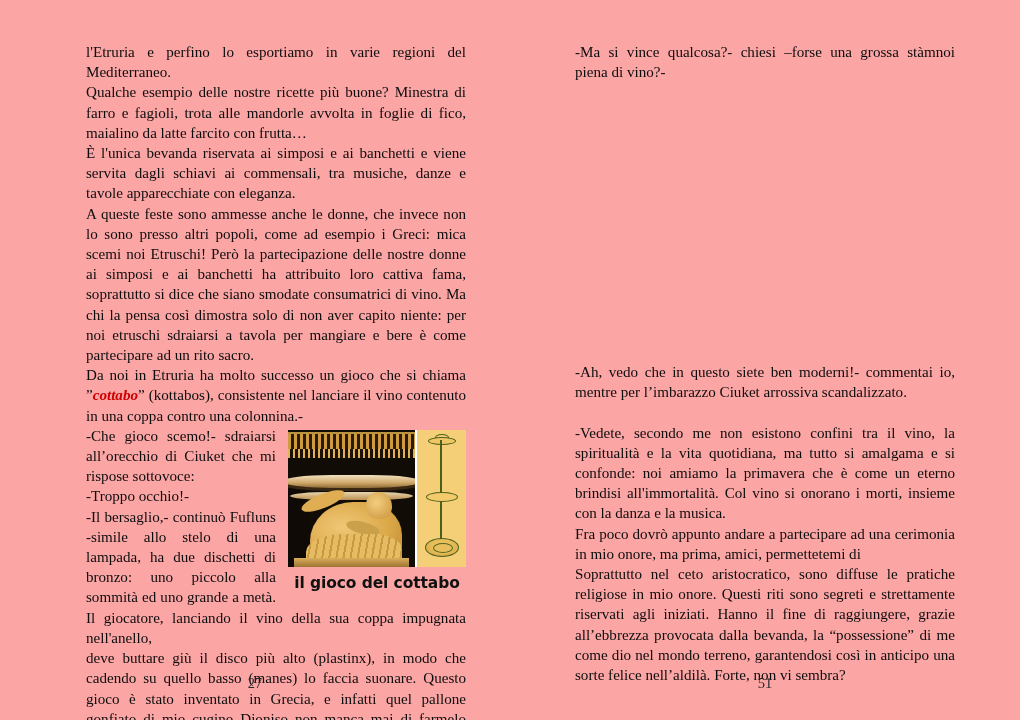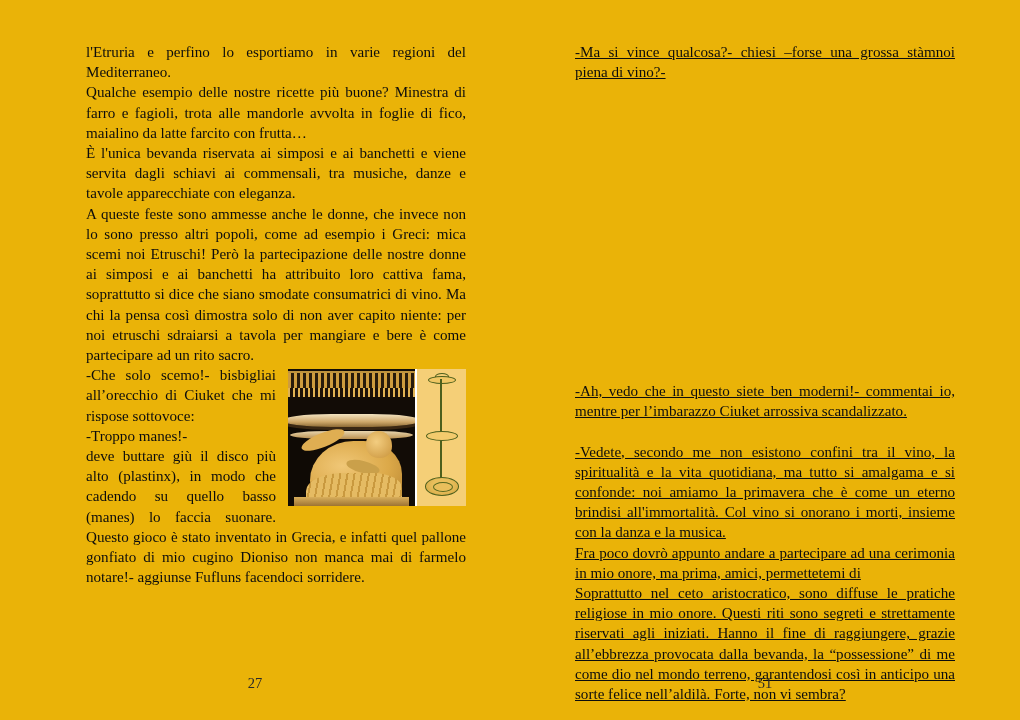--- a/index.html
+++ b/index.html
@@ -12,21 +12,21 @@
     height: 720px;
     overflow: hidden;
     font-family: "Liberation Serif", "DejaVu Serif", serif;
     color: #0d0d0d;
   }
 
   .spread {
     position: relative;
     width: 1020px;
     height: 720px;
-    background: #eab308;
+    background: #fca5a5;
   }
 
   .page {
     position: absolute;
     top: 0;
     width: 510px;
     height: 720px;
     box-sizing: border-box;
   }
   .page-left  { left: 0; }
@@ -36,21 +36,21 @@
     position: absolute;
     top: 42px;
     width: 380px;
     font-size: 15.1px;
     line-height: 20.2px;
     text-align: justify;
     text-justify: inter-word;
     hyphens: none;
   }
   .page-left .textcol  { left: 86px; }
-  .page-right .textcol { left: 65px; text-decoration: underline; }
+  .page-right .textcol { left: 65px; }
 
   .textcol p {
     margin: 0;
     text-align: justify;
   }
   .textcol p.last-line-left {
     text-align-last: left;
   }
   .blank-line { height: 20.2px; }
 
@@ -287,20 +287,21 @@
 <div class="spread">
 
   <div class="page page-left">
     <div class="textcol">
 
       <p>l'Etruria e perfino lo esportiamo in varie regioni del Mediterraneo.</p>
       <p>Qualche esempio delle nostre ricette più buone? Minestra di farro e fagioli, trota alle mandorle avvolta in foglie di fico, maialino da latte farcito con frutta…</p>
       <p>È l'unica bevanda riservata ai simposi e ai banchetti e viene servita dagli schiavi ai commensali, tra musiche, danze e tavole apparecchiate con eleganza.</p>
       <p>A queste feste sono ammesse anche le donne, che invece non lo sono  presso altri popoli, come ad esempio i Greci: mica scemi noi Etruschi! Però la partecipazione delle nostre donne ai simposi e ai banchetti ha attribuito loro cattiva fama, soprattutto si dice che siano smodate consumatrici di vino. Ma chi la pensa così dimostra solo di non aver capito niente: per noi etruschi  sdraiarsi a tavola per mangiare e bere è come partecipare ad un rito sacro.</p>
 
+      <p><span>Da noi in Etruria ha molto successo un gioco che si chiama ”</span><span class="kw-cottabo">cottabo</span><span>” (kottabos), consistente nel lanciare il vino contenuto in una coppa contro una colonnina.-</span></p>
 
       <div class="fig-cottabo">
         <div class="frame">
           <div class="vase-pane">
             <div class="vase-band"></div>
             <div class="vase-band2"></div>
             <div class="vase-left-dark"></div>
             <div class="vase-right-dark"></div>
             <div class="vase-couch"></div>
             <div class="vase-couch2"></div>
@@ -312,36 +313,38 @@
             <div class="vase-base"></div>
           </div>
           <div class="stand-pane">
             <div class="stand-top-cap"></div>
             <div class="stand-top-disc"></div>
             <div class="stand-pole"></div>
             <div class="stand-mid-disc"></div>
             <div class="stand-foot"></div>
           </div>
         </div>
+        <div class="fig-caption">il gioco del cottabo</div>
       </div>
 
-      <p>-Che solo scemo!- bisbigliai all’orecchio di Ciuket che mi rispose sottovoce:</p>
-      <p class="last-line-left">-Troppo manes!-</p>
+      <p>-Che gioco scemo!- sdraiarsi all’orecchio di Ciuket che mi rispose sottovoce:</p>
+      <p class="last-line-left">-Troppo occhio!-</p>
+      <p>-Il bersaglio,- continuò Fufluns -simile allo stelo di una lampada, ha due dischetti di bronzo: uno piccolo alla sommità ed uno grande a metà. Il giocatore, lanciando il vino della sua coppa impugnata      nell'anello,</p>
       <p>deve buttare giù il disco più alto (plastinx), in modo che cadendo su quello basso (manes) lo faccia suonare. Questo gioco è stato inventato in Grecia, e infatti quel pallone gonfiato di mio cugino Dioniso non manca mai di farmelo notare!- aggiunse Fufluns facendoci sorridere.</p>
     </div>
 
     <div class="pagenum">27</div>
   </div>
 
   <div class="page page-right">
     <div class="textcol">
       <p>-Ma si vince qualcosa?- chiesi –forse una grossa stàmnoi piena di vino?-</p>
     </div>
 
-    <div class="textcol" style="top:381px;">
+    <div class="textcol" style="top:362px;">
       <p>-Ah, vedo che in questo siete ben moderni!- commentai io, mentre per l’imbarazzo Ciuket arrossiva  scandalizzato.</p>
       <div class="blank-line"></div>
       <p>-Vedete, secondo me non esistono confini tra il vino, la spiritualità e la vita quotidiana, ma tutto si amalgama e si confonde: noi amiamo la primavera che è come un eterno brindisi all'immortalità. Col vino si onorano i morti, insieme con la danza e la musica.</p>
       <p>Fra poco dovrò appunto andare a partecipare ad una cerimonia in mio onore, ma prima, amici, permettetemi di</p>
       <p>Soprattutto nel ceto aristocratico, sono diffuse le pratiche religiose in mio onore. Questi riti sono segreti e strettamente riservati agli iniziati. Hanno il fine di raggiungere, grazie all’ebbrezza provocata dalla bevanda,  la “possessione” di me come dio nel mondo terreno, garantendosi così in anticipo una sorte felice nell’aldilà. Forte, non vi sembra?</p>
     </div>
 
     <div class="pagenum">51</div>
   </div>
 

